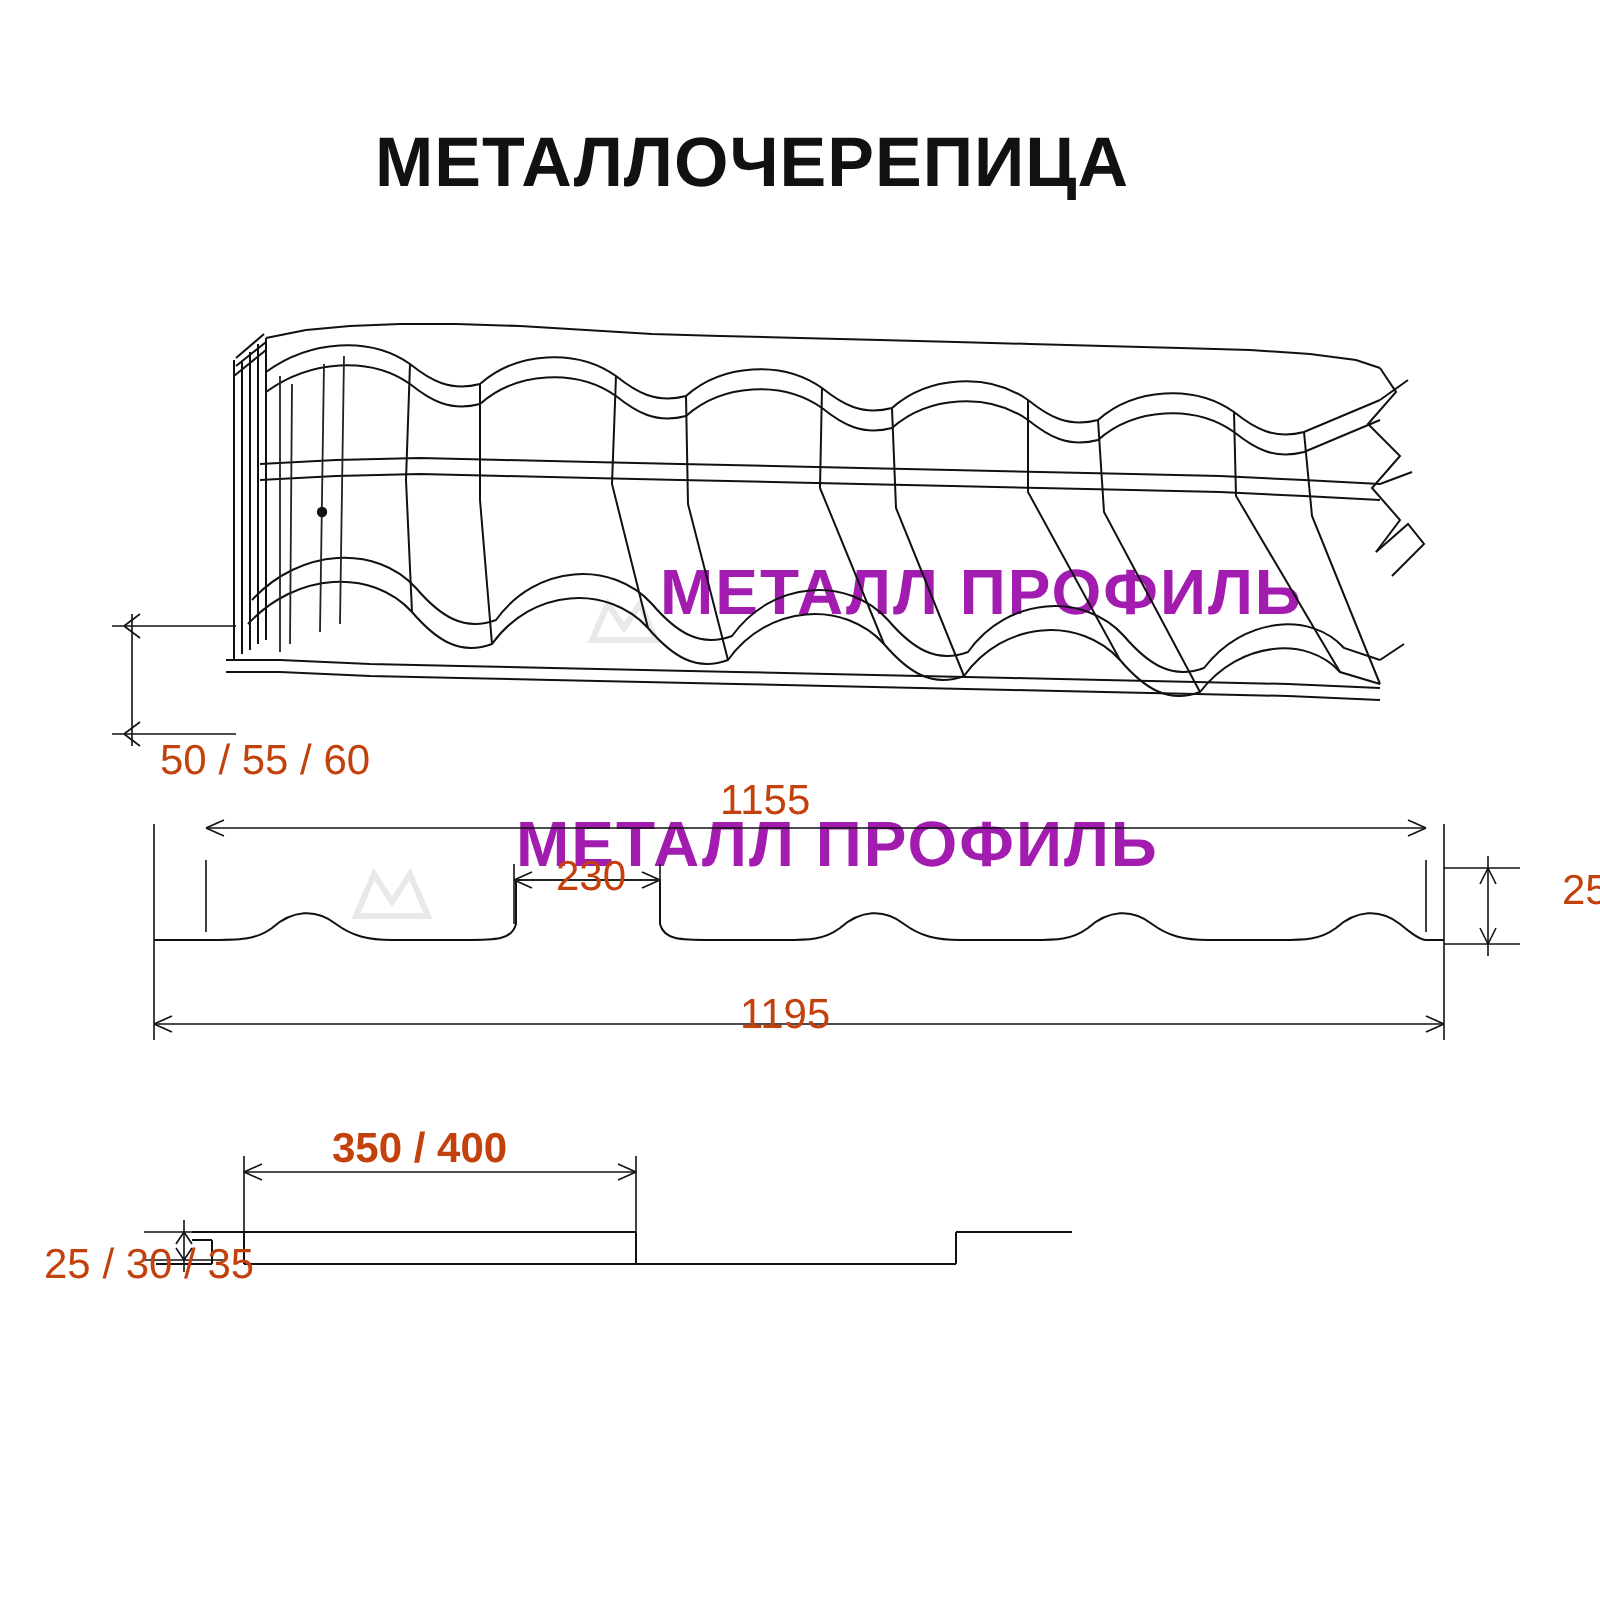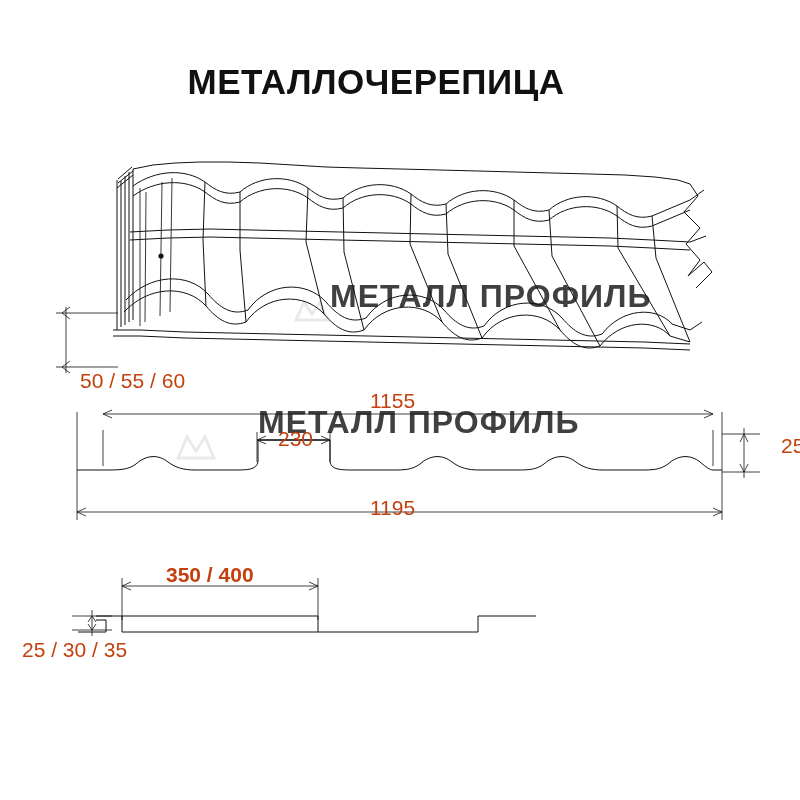--- a/index.html
+++ b/index.html
@@ -44,21 +44,21 @@
   }
   .dim-label {
     position: absolute;
     font-size: 21px;
     color: #c2410c;
     white-space: nowrap;
   }
   .wm {
     position: absolute;
     pointer-events: none;
-    color: #404040;
+    color: #a21caf;
     font-weight: bold;
     white-space: nowrap;
     user-select: none;
   }
   .wm-main {
     font-size: 32px;
     letter-spacing: 1px;
   }
   .wm-logo {
     position: absolute;
@@ -278,23 +278,23 @@
     <path class="ln" d="M318 632 L478 632"></path>
     <path class="ln" d="M478 616 L478 632"></path>
     <path class="ln" d="M478 616 L536 616"></path>
     <path class="ln" d="M106 632 L106 620"></path>
     <path class="ln" d="M106 620 L96 620"></path>
   </g>
 </svg>
 
 <div class="dim-label" style="left:80px; top:369px;">50 / 55 / 60</div>
 
-<div class="dim-label" style="left:370px; top:389px;">1155</div>
+<div class="dim-label" style="left:360px; top:389px;">1155</div>
 
 <div class="dim-label" style="left:278px; top:427px;">230</div>
 
 <div class="dim-label" style="left:733px; top:434px;margin-left:48px;">25</div>
 
 <div class="dim-label" style="left:370px; top:496px;">1195</div>
 
 <div class="dim-label" style="left:166px; top:563px;font-weight:bold;">350 / 400</div>
 
-<div class="dim-label" style="left:22px; top:638px;">25 / 30 / 35</div>
+<div class="dim-label" style="left:22px; top:621px;">25 / 30 / 35</div>
 
 </body></html>

